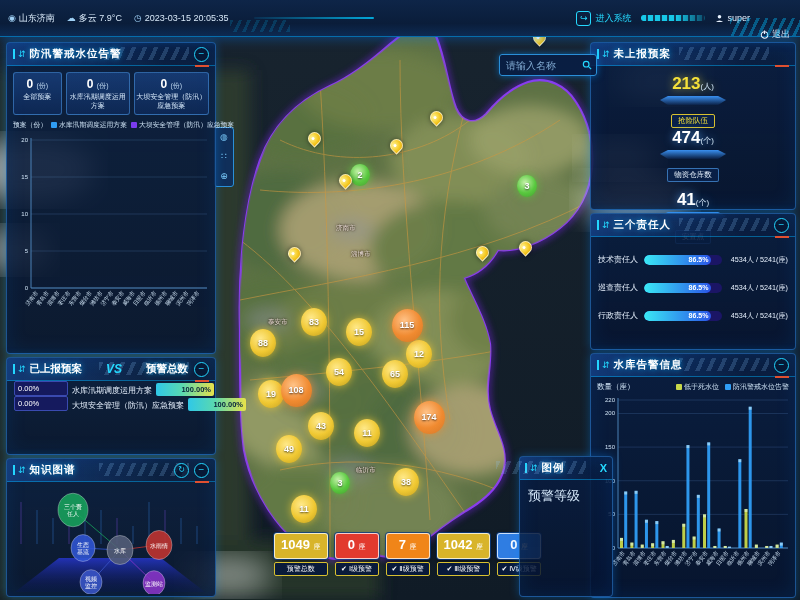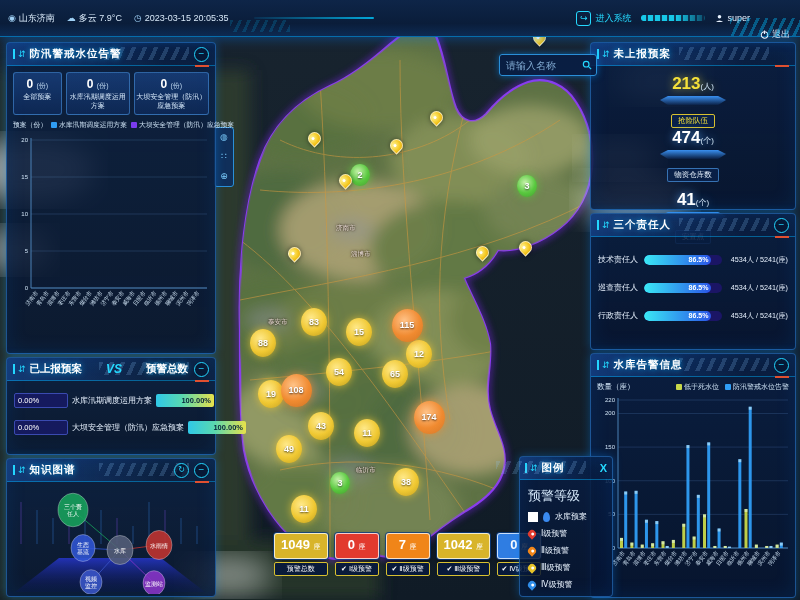--- a/index.html
+++ b/index.html
@@ -60,21 +60,21 @@
   .lt-card .v{font-size:12px;font-weight:bold;color:#fff;}
   .lt-card .u{font-size:7px;color:#bcd6ee;font-weight:normal;}
   .lt-card .l{font-size:7px;color:#d5e8fa;margin-top:2px;line-height:1.25;}
   .lt-legend{display:flex;align-items:center;gap:4px;padding:2px 6px 0;font-size:6.8px;color:#cfe3f5;white-space:nowrap;}
   .lg-sq{width:6px;height:6px;border-radius:1px;display:inline-block;flex:none;}
   .lg-item{display:flex;align-items:center;gap:2px;}
   
   .vs-hdr-l{color:#fff;font-weight:bold;font-size:10.5px;text-shadow:0 0 6px rgba(0,180,255,.8);}
   .vs-mid{flex:1;text-align:center;color:#25d9ff;font-weight:bold;font-style:italic;font-size:12px;z-index:1;}
   .vs-hdr-r{color:#fff;font-weight:bold;font-size:10.5px;margin-right:6px;text-shadow:0 0 6px rgba(0,180,255,.8);z-index:1;}
-  .vs-row{display:flex;align-items:center;gap:4px;padding:0 7px;margin-top:12px;}
+  .vs-row{display:flex;align-items:flex-end;gap:4px;padding:0 7px;margin-top:0;}
   .pill-l{width:46px;flex:none;background:#151a5e;border:1px solid #3a4ab0;border-radius:2px;color:#fff;
        font-size:7.5px;padding:2px 3px;}
   .vs-label{flex:1;text-align:center;color:#e8f2ff;font-size:8px;white-space:nowrap;}
   .pill-r{width:52px;flex:none;background:linear-gradient(90deg,#2fc8e8,#59d8b0 45%,#e8e24a);border-radius:2px;
        color:#07243d;font-size:7.5px;font-weight:bold;text-align:right;padding:2px 3px;}
   
   .rt-row{display:flex;justify-content:space-around;padding:8px 4px 0;flex-direction:column;}
   .stat{text-align:center;}
   .stat .v{font-size:17px;font-weight:bold;color:#fff;text-shadow:0 0 8px rgba(90,170,255,.8);}
   .stat.accent .v{color:#f5e13a;text-shadow:0 0 8px rgba(245,225,58,.7);}
@@ -670,39 +670,16 @@
     </div>
 
   <div class="panel" style="left:519px;top:456px;width:92px;height:139px;z-index:6;">
     <div class="phdr" style="padding:0 5px;">
       <span class="picon">⇵</span>
       <span class="ttl">图例</span>
       <span class="ml-close">X</span>
     </div>
     <div class="ml-body">
       <div class="ml-sub">预警等级</div>
-      <div id="ml-items">
-          <div class="ml-item">
-            <span class="ml-box"></span>
-      <span class="ml-mark"></span>
-      <span>水库预案</span>
-          </div>
-          <div class="ml-item">
-            <span class="ml-pin" style="background:#e23a2e"></span>
-      <span>Ⅰ级预警</span>
-          </div>
-          <div class="ml-item">
-            <span class="ml-pin" style="background:#f08519"></span>
-      <span>Ⅱ级预警</span>
-          </div>
-          <div class="ml-item">
-            <span class="ml-pin" style="background:#e8c428"></span>
-      <span>Ⅲ级预警</span>
-          </div>
-          <div class="ml-item">
-            <span class="ml-pin" style="background:#2f8de8"></span>
-      <span>Ⅳ级预警</span>
-          </div>
-        </div>
     </div>
   </div>
 
 </div>
 
 </body></html>

